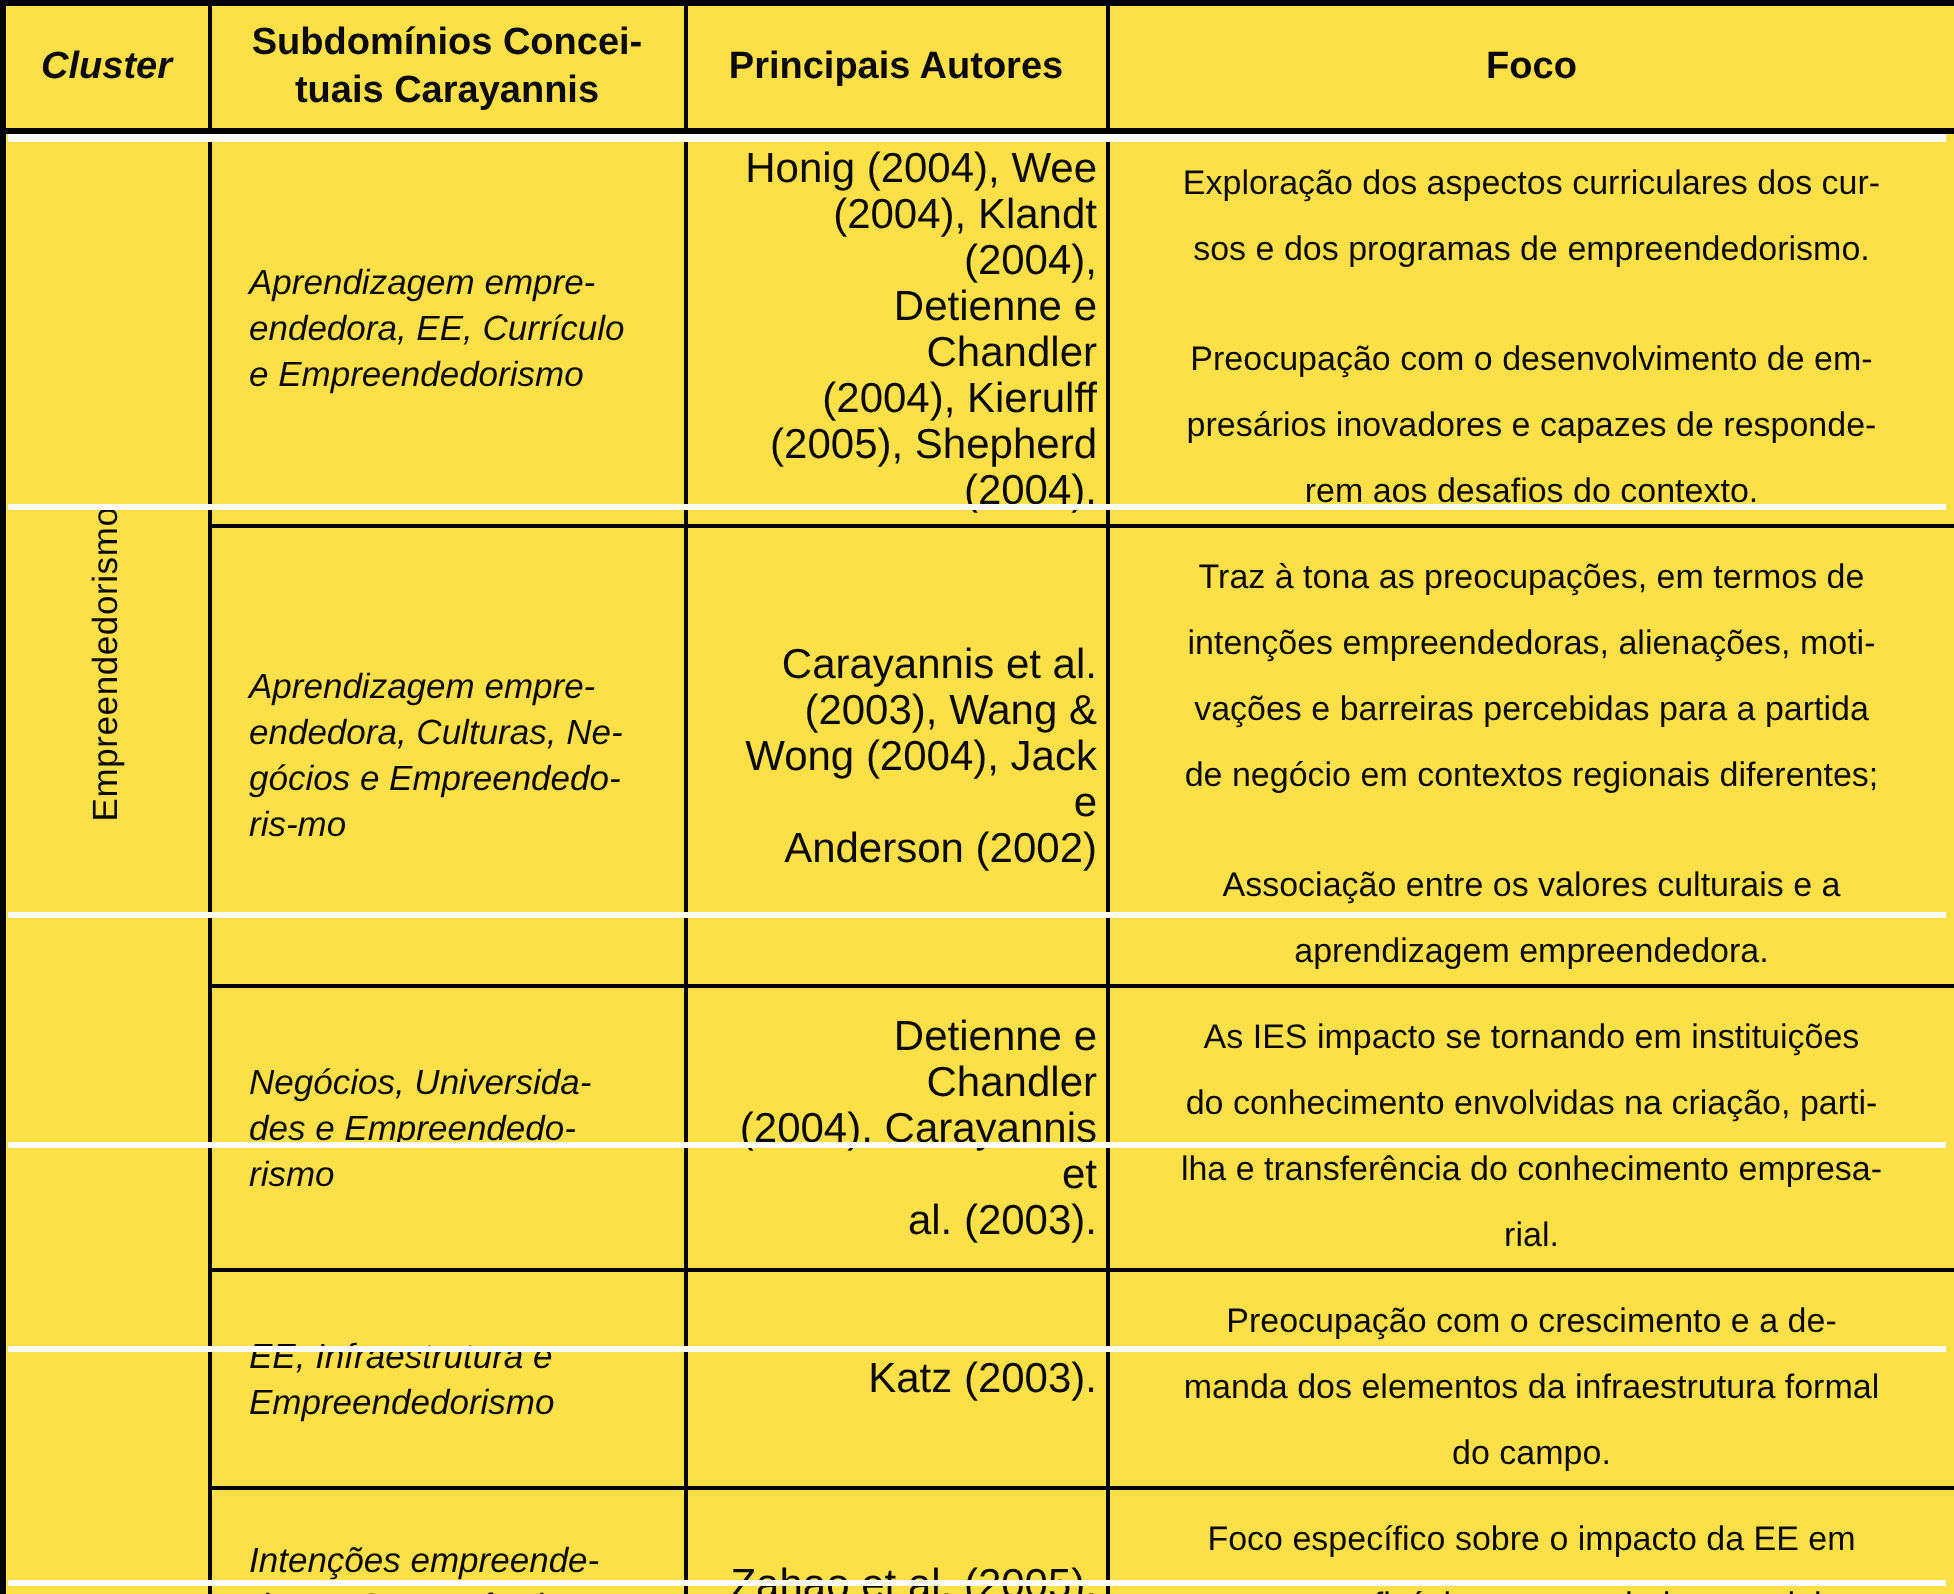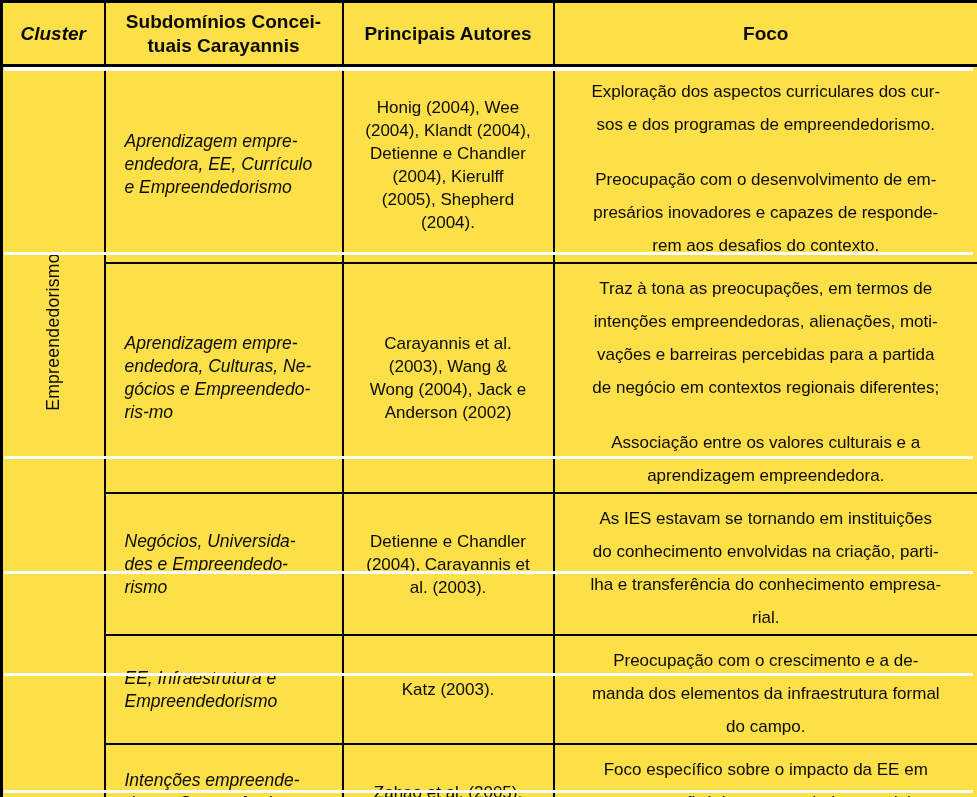--- a/index.html
+++ b/index.html
@@ -60,25 +60,25 @@
   td.sub {
     font-style: italic;
     font-size: 17.5px;
     line-height: 23px;
     vertical-align: middle;
     text-align: left;
     padding: 2px 6px 2px 19px;
     white-space: pre-line;
   }
   td.aut {
-    font-size: 17px;
+    font-size: 21px;
     line-height: 23px;
     vertical-align: middle;
-    text-align: center;
-    padding: 2px 4px 2px 4px;
+    text-align: right;
+    padding: 2px 4px 2px 16px;
     white-space: pre-line;
   }
   td.foco {
     font-size: 17px;
     line-height: 33px;
     vertical-align: top;
     text-align: center;
     padding: 8px 8px 0 8px;
   }
   td.foco .p  { white-space: pre-line; }
@@ -155,21 +155,21 @@
         </td>
       </tr>
       <tr class="r3">
         <td class="sub">Negócios, Universida-
 des e Empreendedo-
 rismo</td>
         <td class="aut">Detienne e Chandler
 (2004), Carayannis et
 al. (2003).</td>
         <td class="foco">
-          <div class="p">As IES estavam se tornando em instituições
+          <div class="p">As IES impacto se tornando em instituições
 do conhecimento envolvidas na criação, parti-
 lha e transferência do conhecimento empresa-
 rial.</div>
         </td>
       </tr>
       <tr class="r4">
         <td class="sub">EE, Infraestrutura e
 Empreendedorismo</td>
         <td class="aut">Katz (2003).</td>
         <td class="foco">

